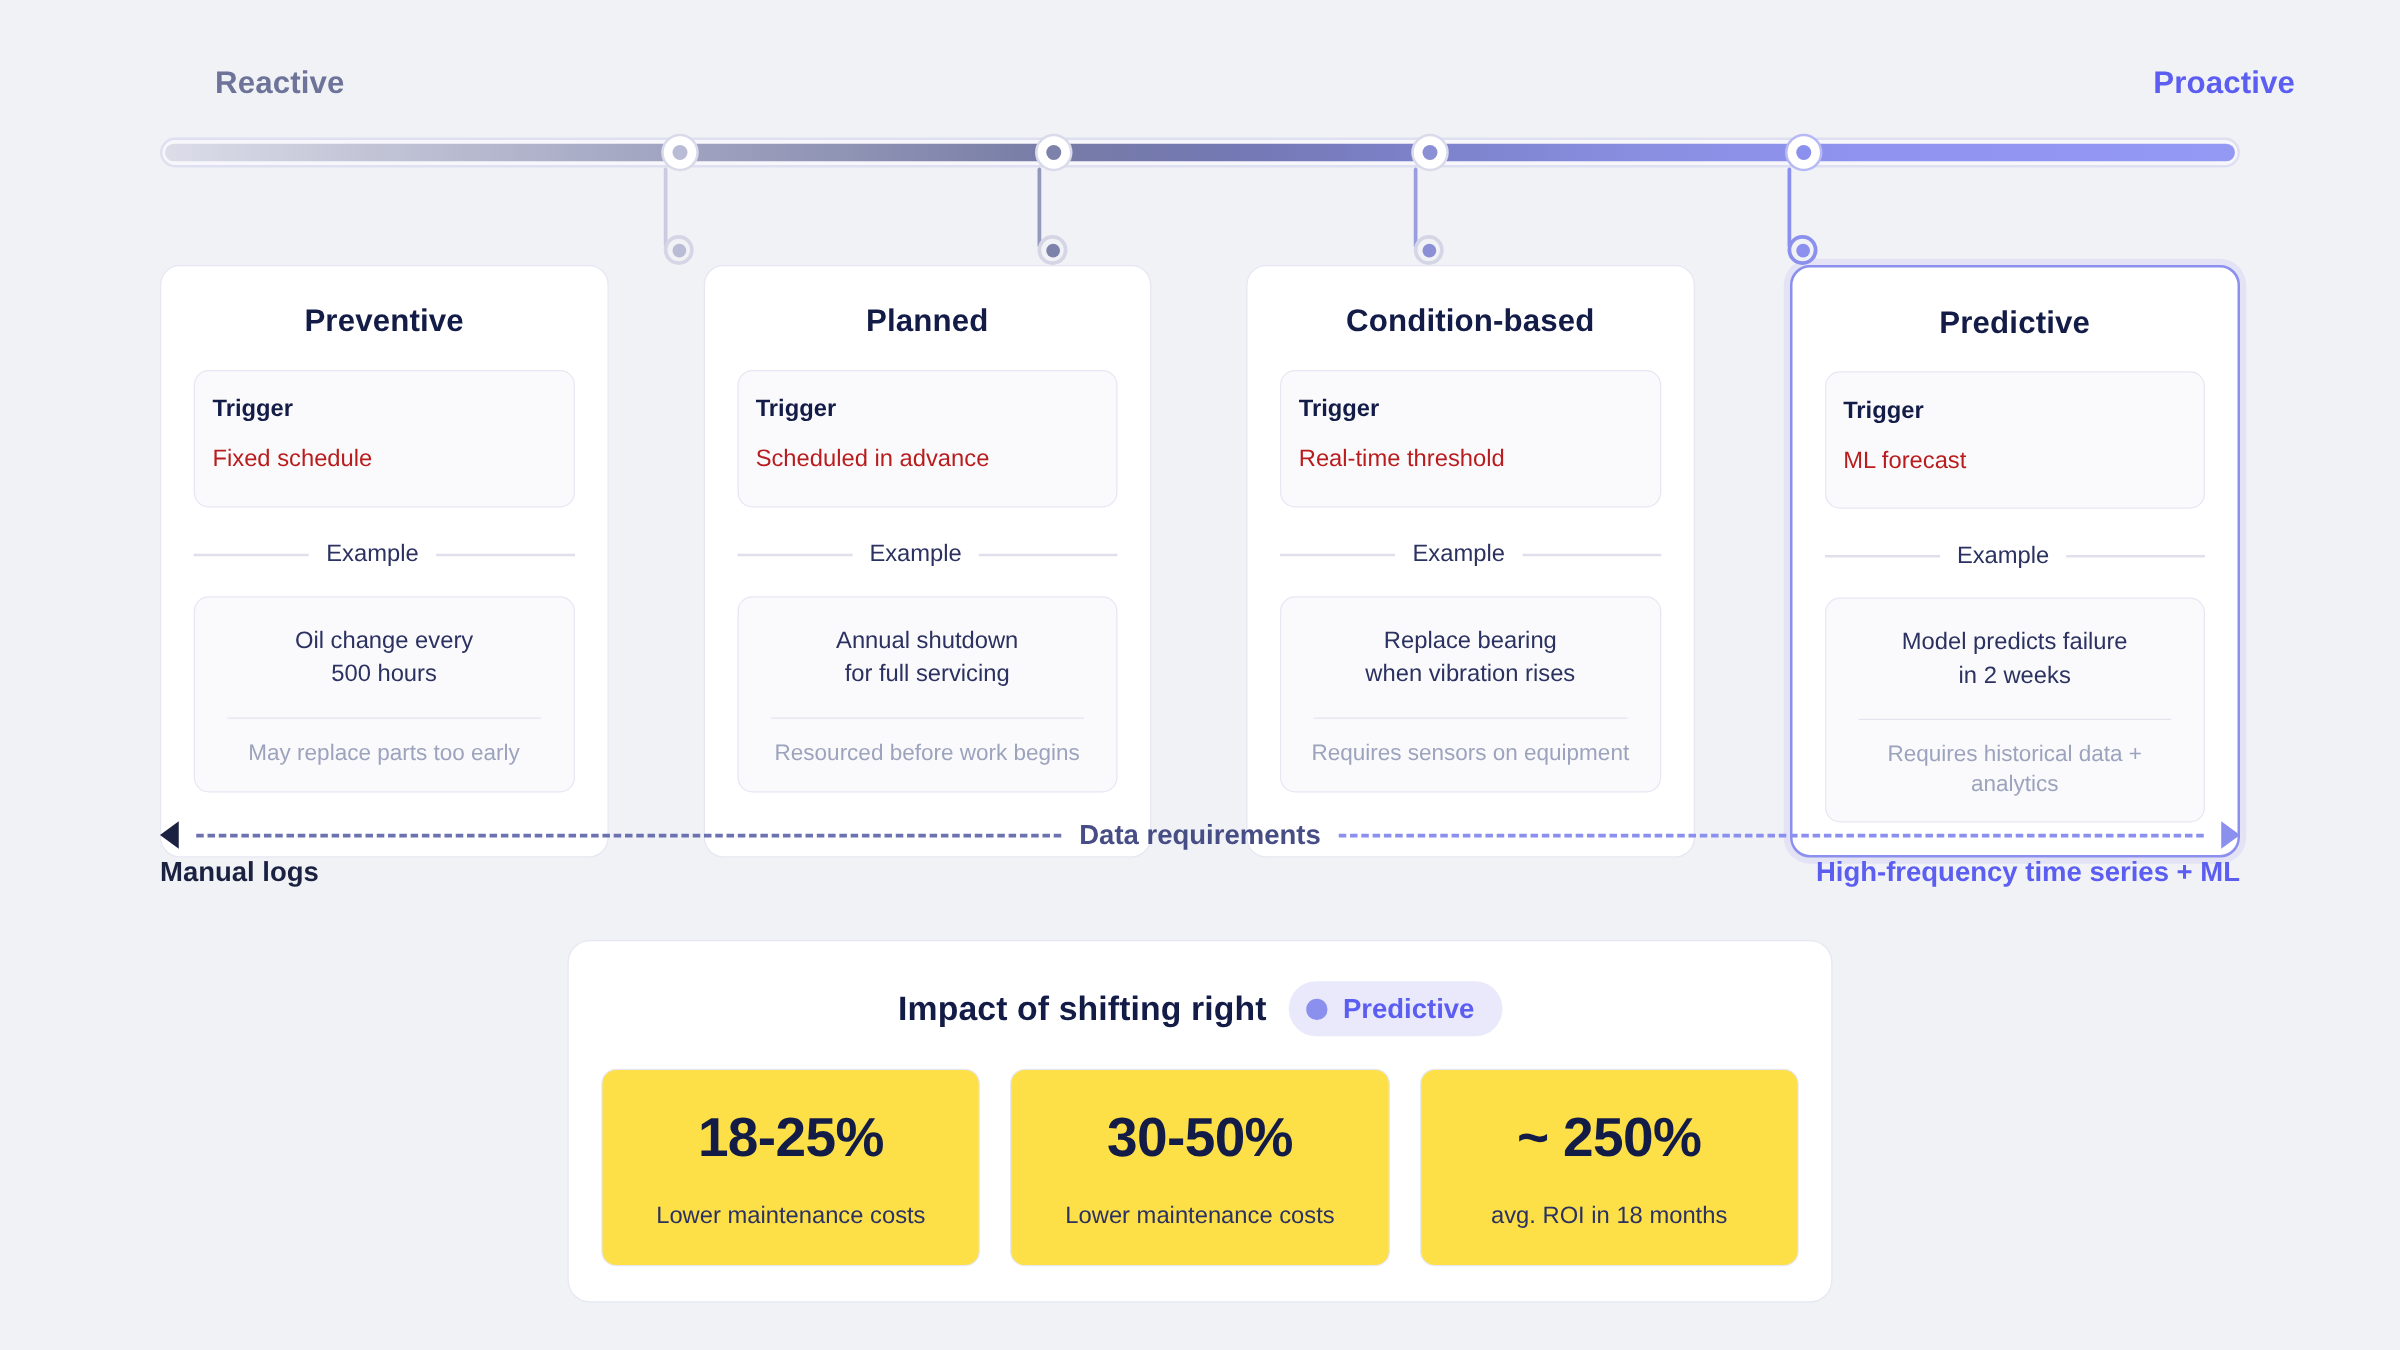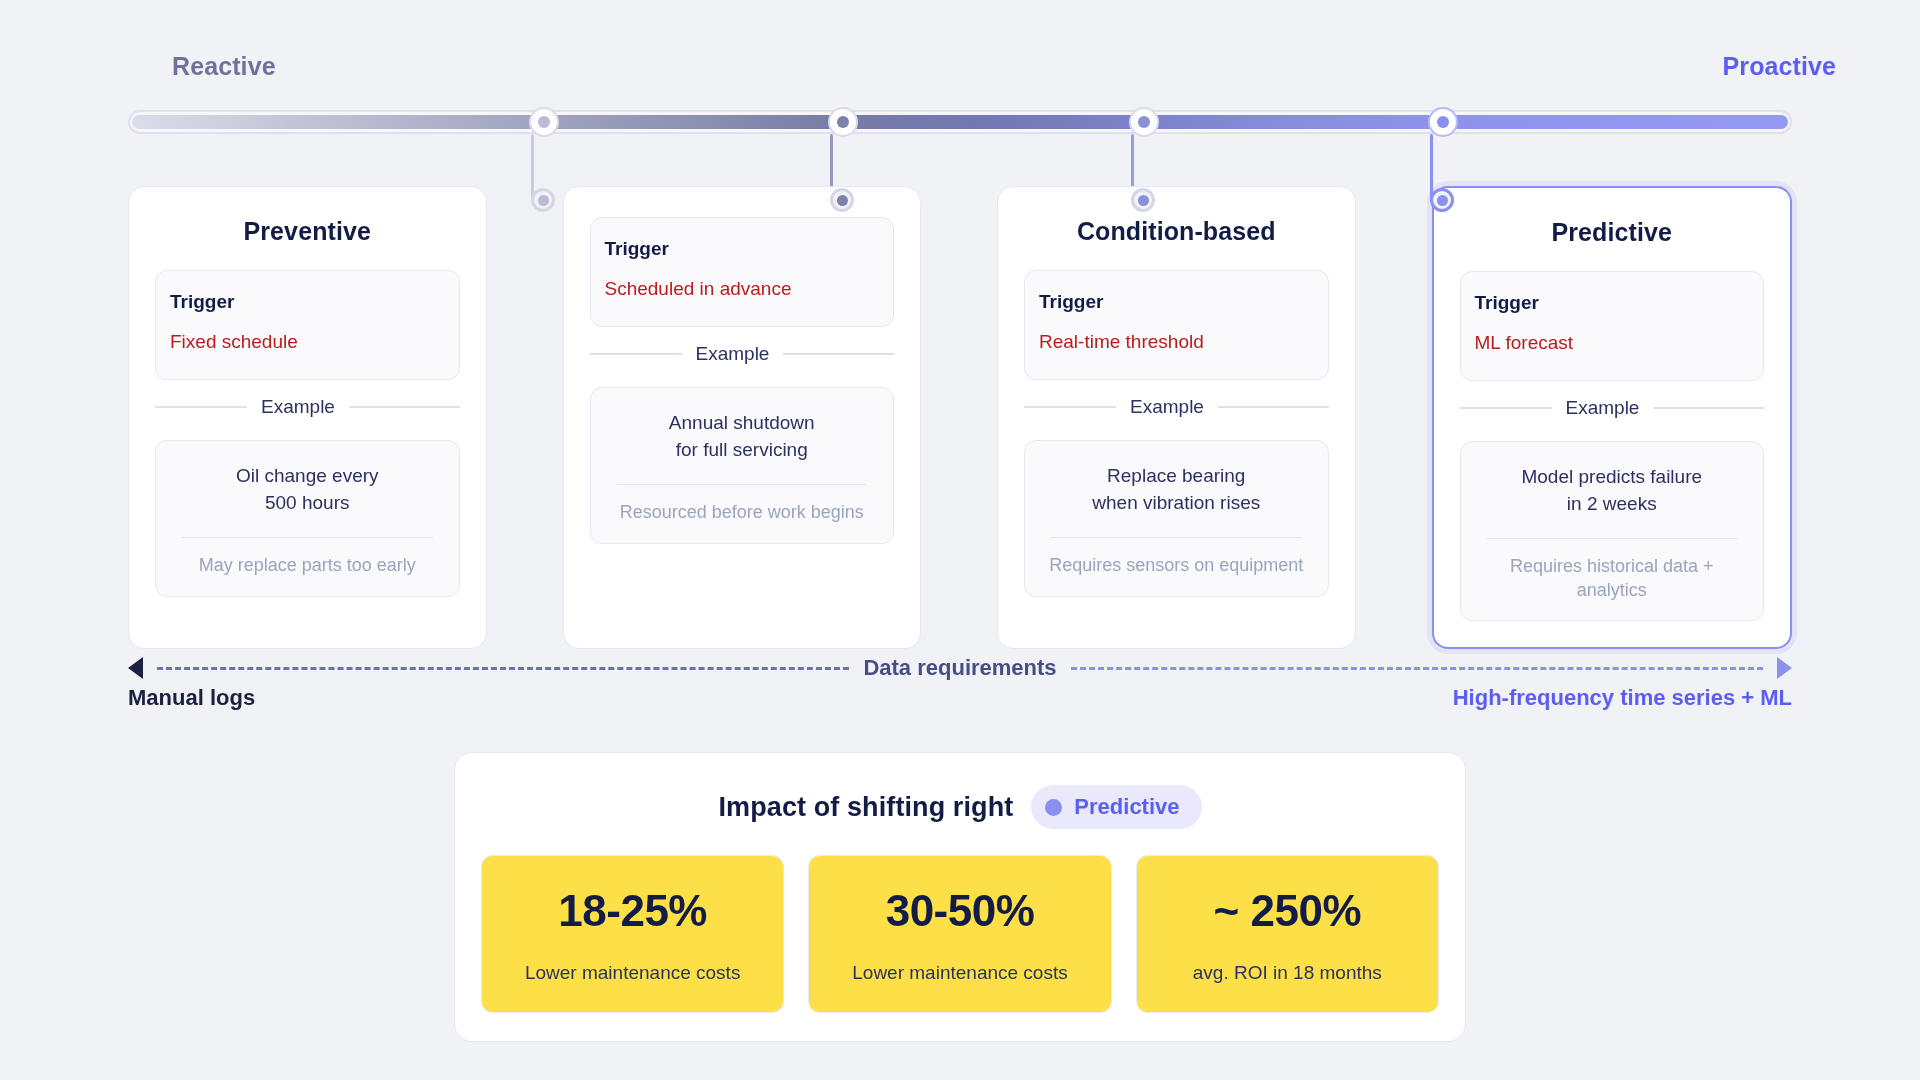--- a/index.html
+++ b/index.html
@@ -79,21 +79,21 @@
     display: block; width: 11px; height: 11px; border-radius: 50%;
     background: #b9bcd4;
   }
   .node-card.is-mid i  { background: #7d82ab; }
   .node-card.is-cond i { background: #8a8fd6; }
   .node-card.is-active { border-color: #8b8fee; }
   .node-card.is-active i { background: #8b8fee; }
 
   
   .cards {
-    position: absolute; left: 128px; top: 186px; width: 1664px;
+    position: absolute; left: 128px; top: 212px; width: 1664px;
     display: flex; gap: 76px;
   }
   .card {
     flex: 1 1 0;
     background: #ffffff;
     border: 1.5px solid #e6e7f2;
     border-radius: 16px;
     padding: 30px 26px 26px;
     min-height: 400px;
     display: flex; flex-direction: column;
@@ -114,21 +114,21 @@
     padding: 20px 14px 26px;
     text-align: left;
   }
   .trigger-label {
     font-size: 19px; font-weight: 700; color: #131b47; margin-bottom: 18px;
   }
   .trigger-value { font-size: 19px; color: #b91c1c; }
 
   .example-divider {
     display: flex; align-items: center; gap: 14px;
-    margin: 16px 0 22px;
+    margin: 27px 0 22px;
   }
   .example-divider .rule {
     flex: 1 1 auto; height: 1.5px; background: #dfe0ec;
   }
   .example-divider .rule.short { flex: 0 0 auto; width: 92px; }
   .example-label {
     font-size: 19px; color: #2b3160; white-space: nowrap; font-weight: 400;
   }
 
   .example-box {
@@ -274,20 +274,21 @@
       </div>
       <div class="example-box">
         <div class="example-line">Oil change every</div>
         <div class="example-line">500 hours</div>
         <div class="example-rule"></div>
         <div class="example-note">May replace parts too early</div>
       </div>
     </div>
 
     <div class="card">
+      <div class="card-title">Planned</div>
       <div class="trigger-box">
         <div class="trigger-label">Trigger</div>
         <div class="trigger-value">Scheduled in advance</div>
       </div>
       <div class="example-divider">
         <span class="rule short"></span>
         <span class="example-label">Example</span>
         <span class="rule"></span>
       </div>
       <div class="example-box">

